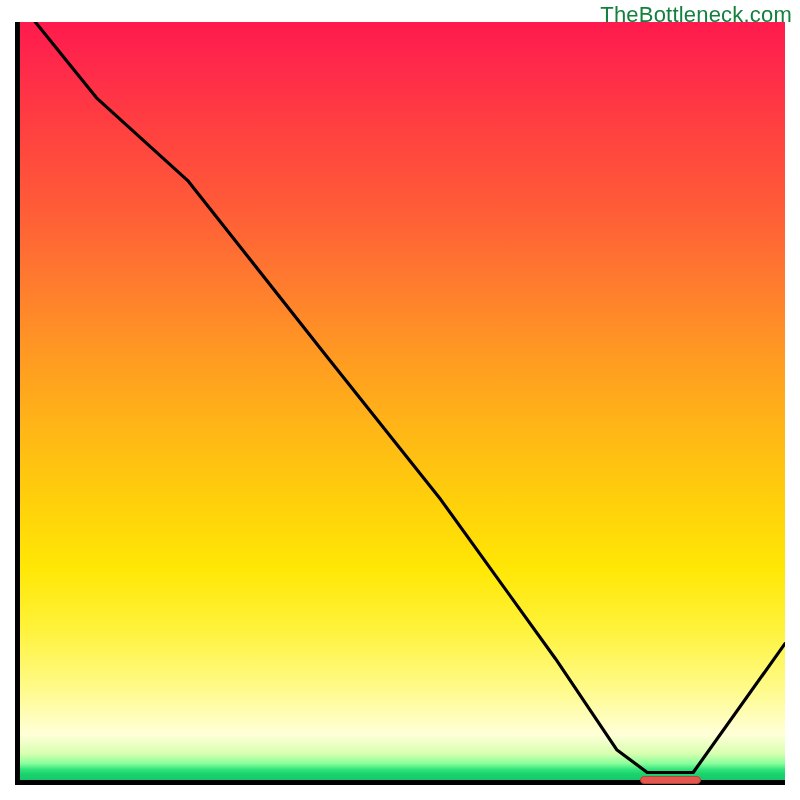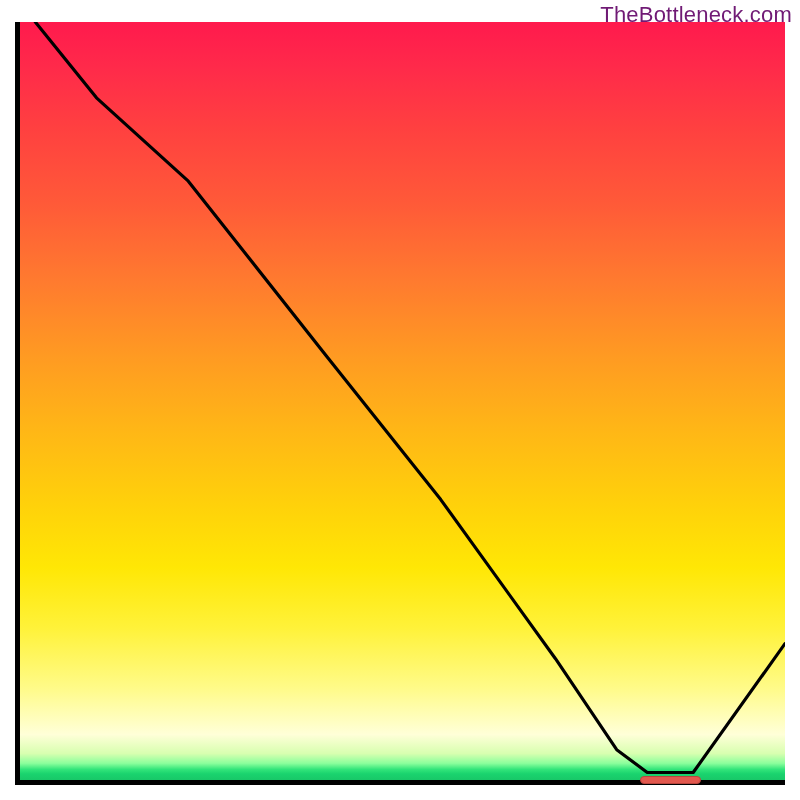--- a/index.html
+++ b/index.html
@@ -9,21 +9,21 @@
     width: 800px;
     height: 800px;
   }
   .watermark {
     position: absolute;
     top: 2px;
     right: 8px;
     font-family: Arial, Helvetica, sans-serif;
     font-size: 22px;
     font-weight: 400;
-    color: #701a75;
+    color: #15803d;
     letter-spacing: 0.2px;
   }
   .plot-area {
     position: absolute;
     left: 15px;
     top: 22px;
     width: 770px;   
     height: 763px;  
     border-left: 5px solid #000;
     border-bottom: 5px solid #000;

